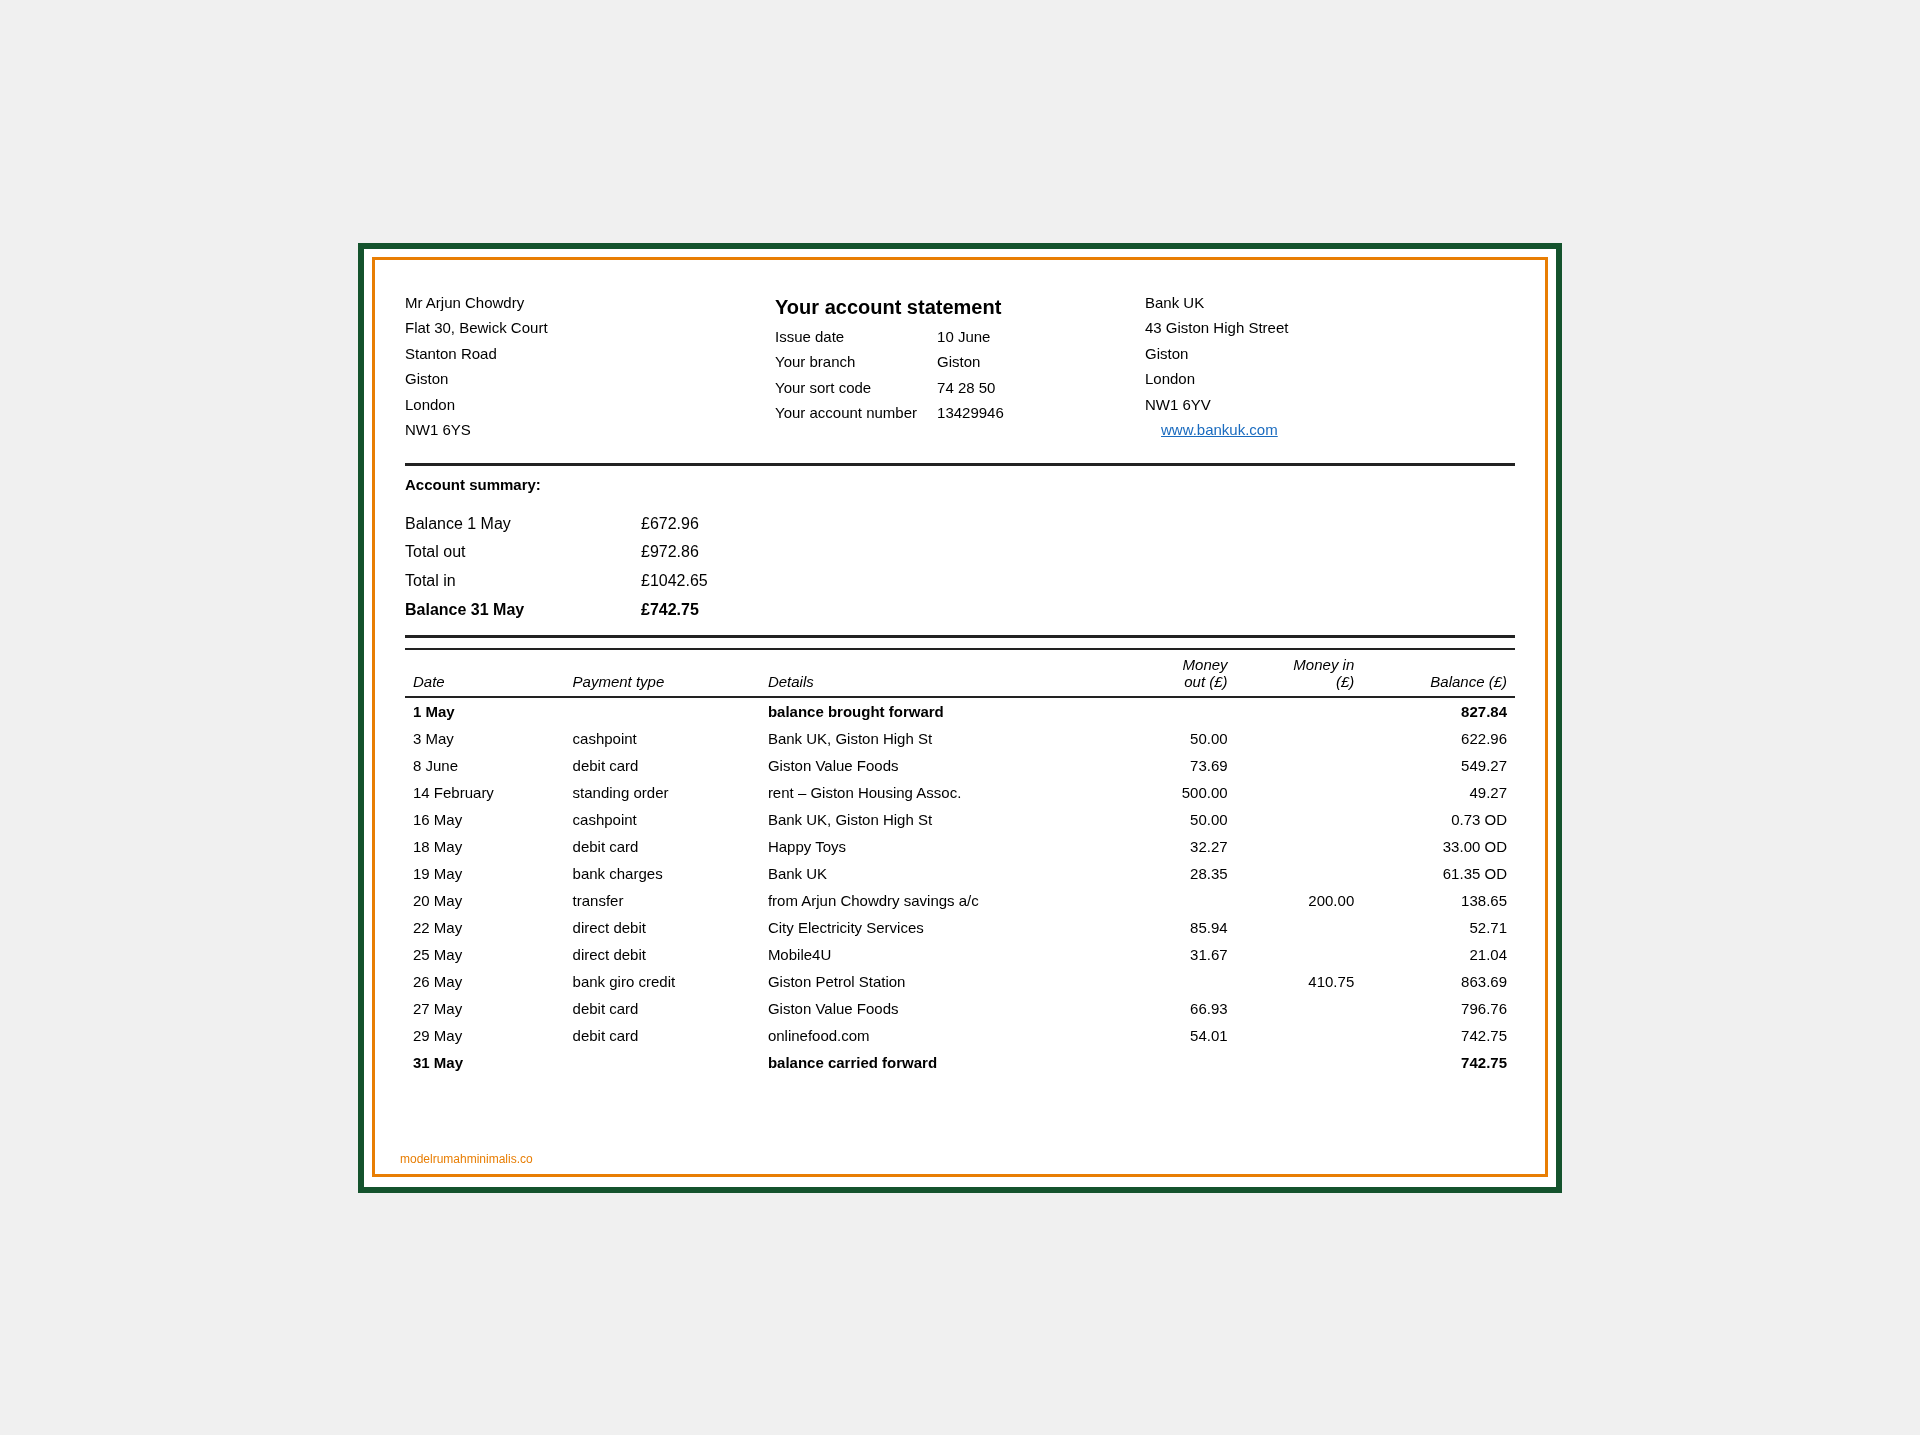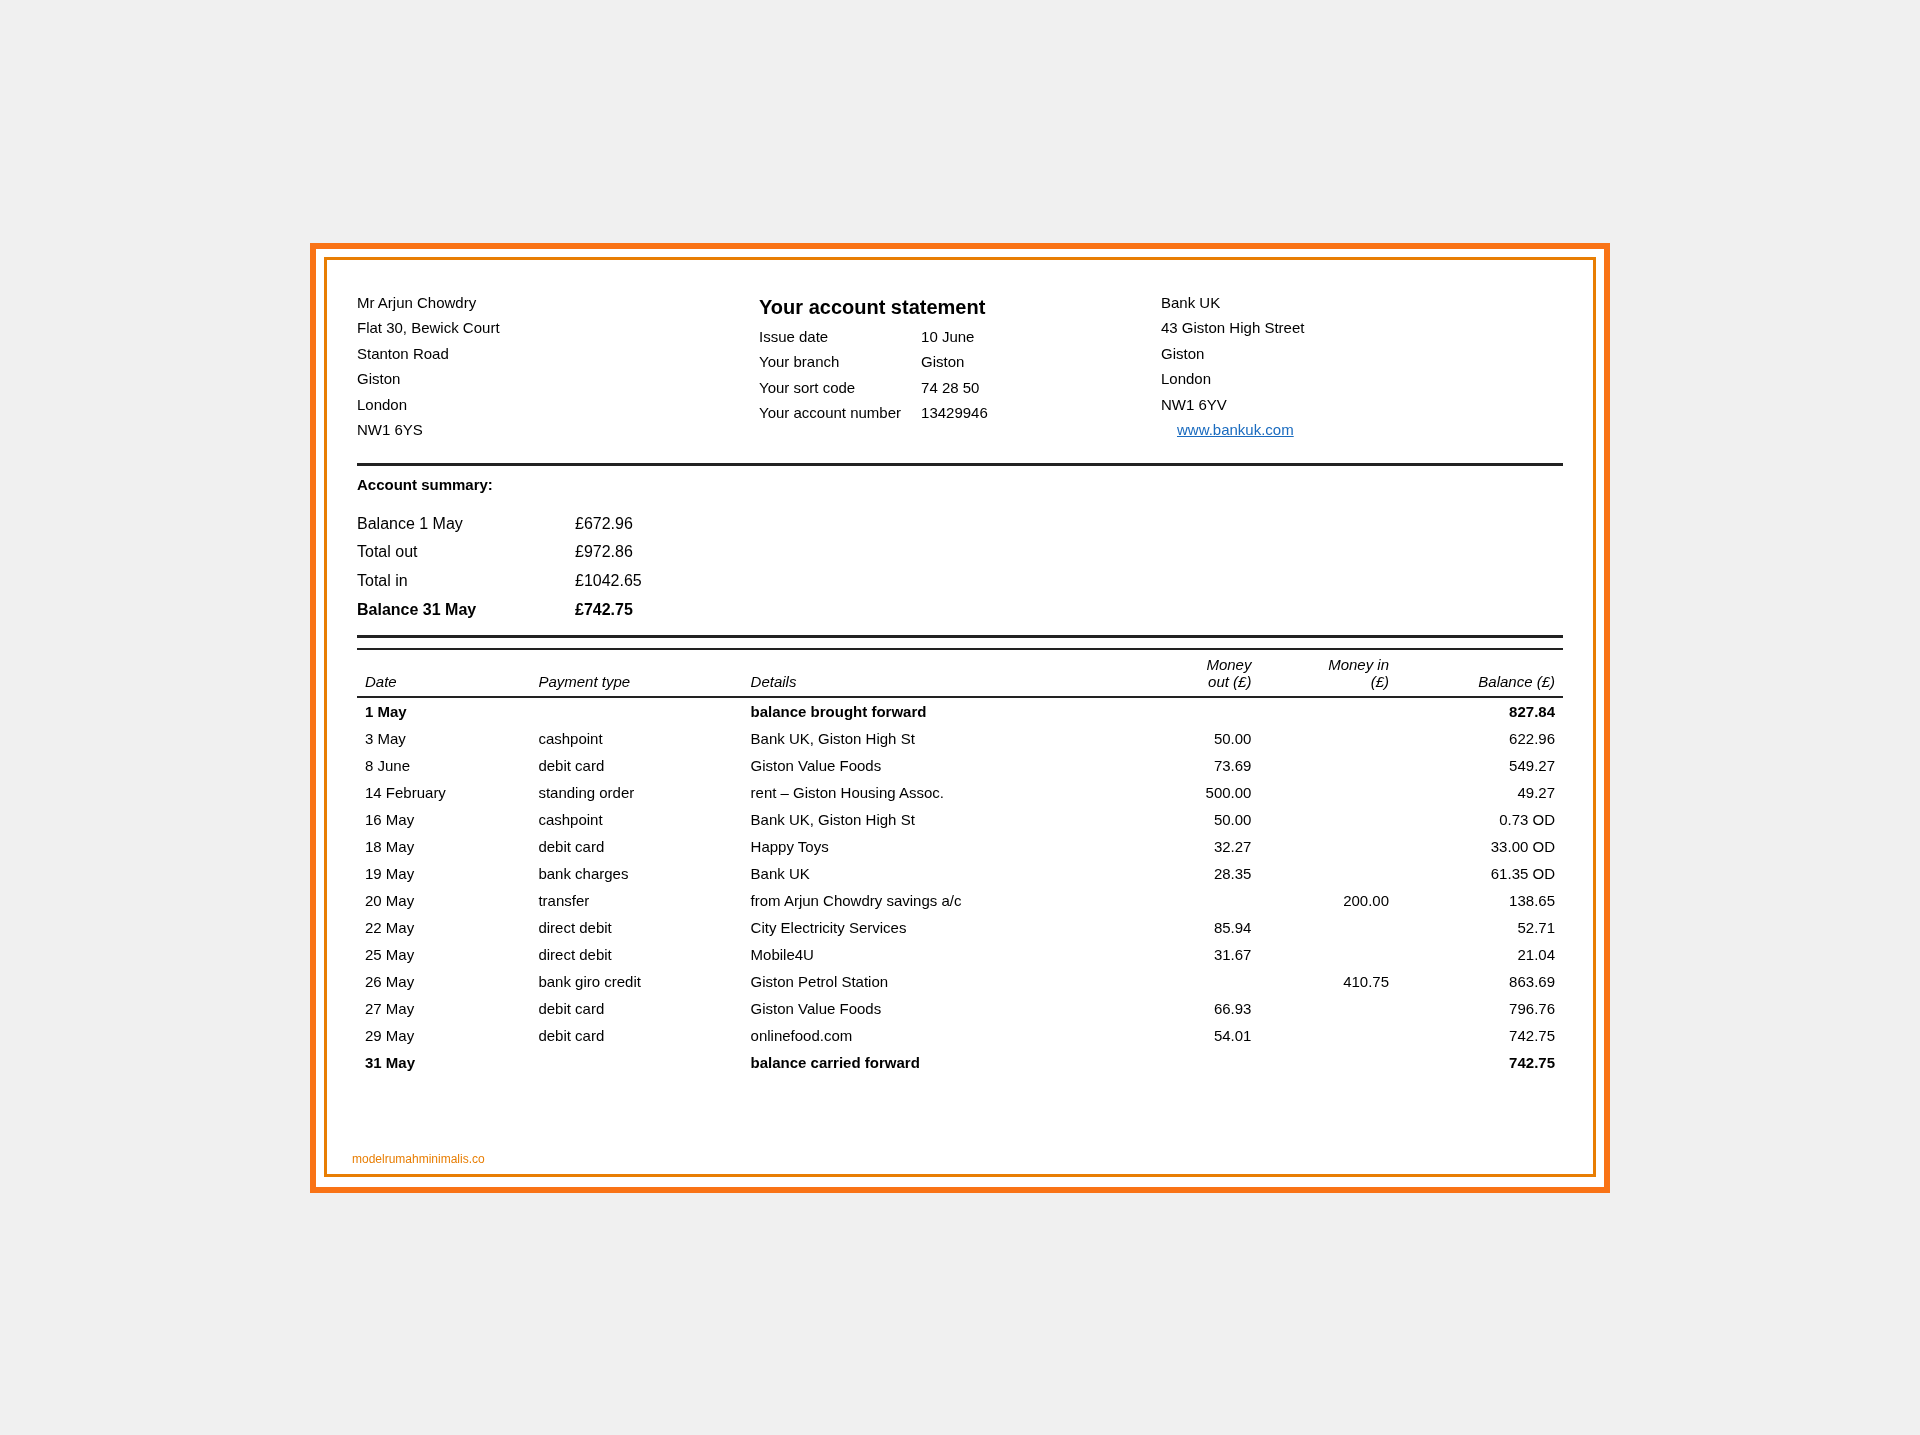--- a/index.html
+++ b/index.html
@@ -7,24 +7,24 @@
     body {
       background: #f0f0f0;
       display: flex;
       justify-content: center;
       align-items: center;
       min-height: 100vh;
       font-family: Arial, sans-serif;
     }
 
     .outer-border {
-      border: 6px solid #f97316;
+      border: 6px solid #14532d;
       padding: 8px;
       background: white;
-      width: 1300px;
+      width: 1204px;
       min-height: 950px;
     }
 
     .inner-border {
       border: 3px solid #e87e04;
       padding: 30px;
       background: white;
       min-height: 920px;
       position: relative;
     }
@@ -71,21 +71,21 @@
       margin-bottom: 17px;
     }
 
     .summary-title {
       font-weight: bold;
       margin-bottom: 4px;
     }
 
     .summary-row {
       display: flex;
-      gap: 38px;
+      gap: 56px;
       line-height: 1.8;
       align-items: center;
     }
 
     .summary-row span:first-child {
       width: 180px;
     }
 
     .summary-row.bold-row {
       font-weight: bold;

